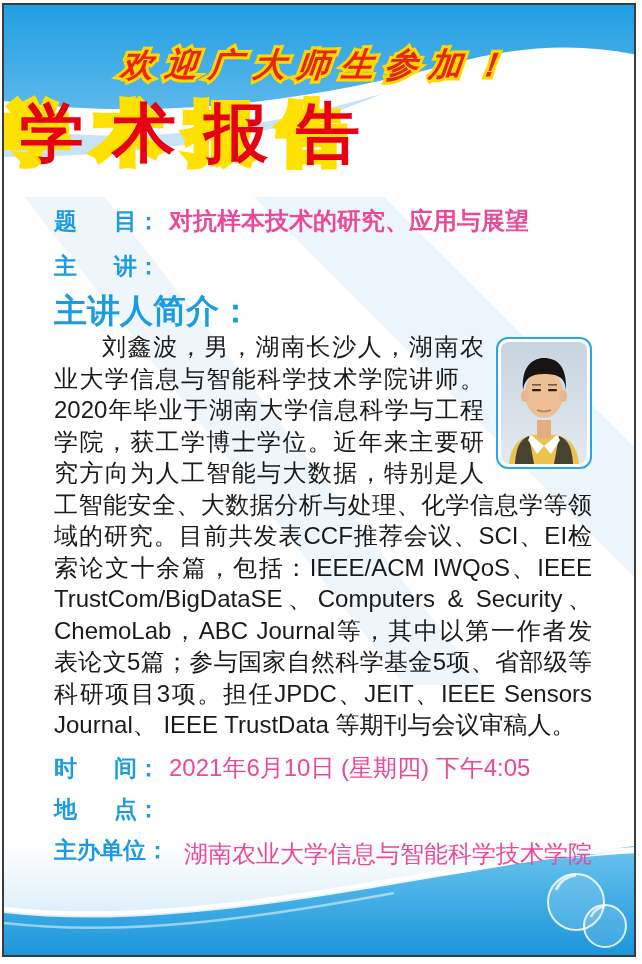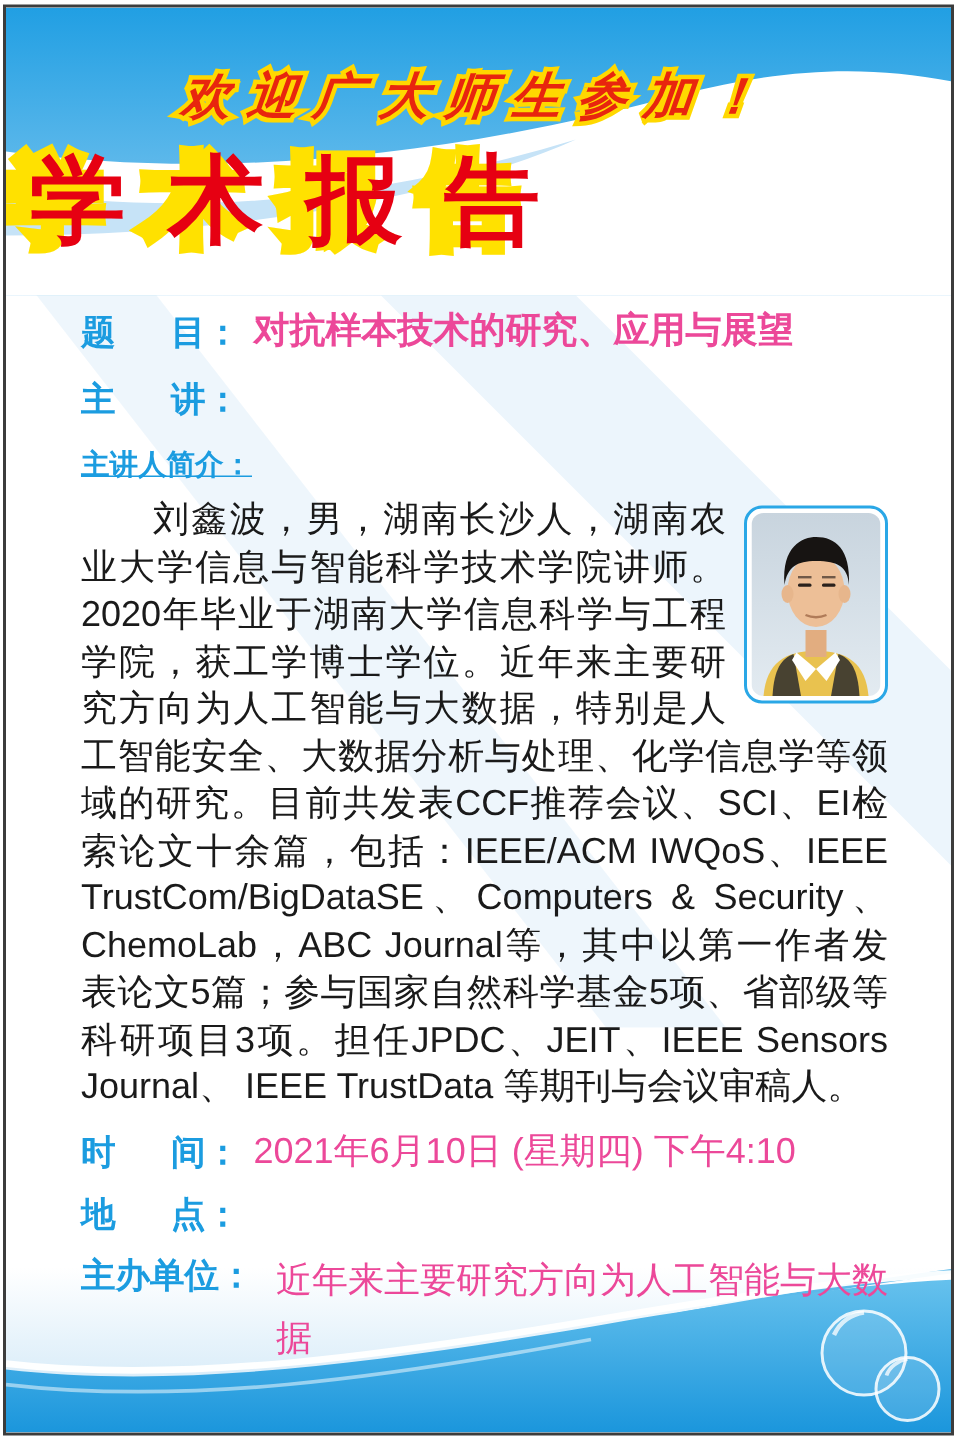--- a/index.html
+++ b/index.html
@@ -27,21 +27,21 @@
   .title-fill{position:relative;color:#e60012;}
   
   .content{position:absolute;left:0;top:192px;width:634px;z-index:4;
     padding:8px 46px 0 50px;box-sizing:border-box;color:#161616;}
   .row{display:flex;align-items:flex-start;margin:0 0 13px 0;font-size:24px;line-height:32px;}
   .lab{width:106px;flex-shrink:0;display:flex;justify-content:space-between;
     color:#1b9ce0;font-weight:bold;font-size:23px;margin-right:9px;white-space:nowrap;}
   .lab-wide{width:auto;min-width:106px;justify-content:flex-start;margin-right:15px;}
   .val{color:#ec4899;}
   .val-bold{font-weight:bold;}
-  .section-heading{color:#1b9ce0;font-weight:bold;font-size:19px;line-height:32px;margin:2px 0 4px 0;text-decoration:underline;}
+  .section-heading{color:#1b9ce0;font-weight:bold;font-size:33px;line-height:32px;margin:2px 0 4px 0;}
   .bio{font-size:24px;line-height:31.5px;text-align:justify;text-indent:2em;
     margin:0 0 11px 0;color:#1a1a1a;}
   .photo{float:right;width:86px;height:122px;margin:6px 0 6px 12px;
     border:2px solid #2aa7e6;border-radius:12px;padding:3px;background:#fff;}
   .photo svg{display:block;width:100%;height:100%;border-radius:8px;}
   .org-lines div{line-height:39.5px;}
   
   .footer{position:absolute;left:0;bottom:0;width:634px;height:110px;z-index:3;}
   .footer svg{display:block;width:100%;height:100%;}
   .welcome-wrap{
@@ -134,36 +134,36 @@
           <path d="M36,68 Q43,71 50,68" stroke="#b07b58" stroke-width="1.6" fill="none"></path>
         </svg>
       </span><span>刘鑫波，男，湖南长沙人，湖南农业大学信息与智能科学技术学院讲师。2020年毕业于湖南大学信息科学与工程学院，获工学博士学位。近年来主要研究方向为人工智能与大数据，特别是人工智能安全、大数据分析与处理、化学信息学等领域的研究。目前共发表CCF推荐会议、SCI、EI检索论文十余篇，包括：IEEE/ACM IWQoS、IEEE TrustCom/BigDataSE、Computers &amp; Security、ChemoLab，ABC Journal等，其中以第一作者发表论文5篇；参与国家自然科学基金5项、省部级等科研项目3项。担任JPDC、JEIT、IEEE Sensors Journal、 IEEE TrustData 等期刊与会议审稿人。</span>
     </p>
 
     <div class="row" style="margin-bottom:9px">
       <span class="lab">
         <span>时</span>
         <span>间：</span>
       </span>
-      <span class="val">2021年6月10日 (星期四) 下午4:10</span>
+      <span class="val">2021年6月10日 (星期四) 下午4:05</span>
     </div>
 
     <div class="row" style="margin-bottom:9px">
       <span class="lab">
         <span>地</span>
         <span>点：</span>
       </span>
     </div>
 
     <div class="row">
       <span class="lab lab-wide">
         <span>主办单位：</span>
       </span>
       <span class="val org-lines">
-        <div>近年来主要研究方向为人工智能与大数据</div>
+        <div>湖南农业大学信息与智能科学技术学院</div>
 
       </span>
     </div>
 
   </div>
 
   <div class="footer">
     <svg viewBox="0 0 634 110" preserveAspectRatio="none">
       <defs>
         <linearGradient id="fgPale" x1="0" y1="0" x2="0" y2="1">

